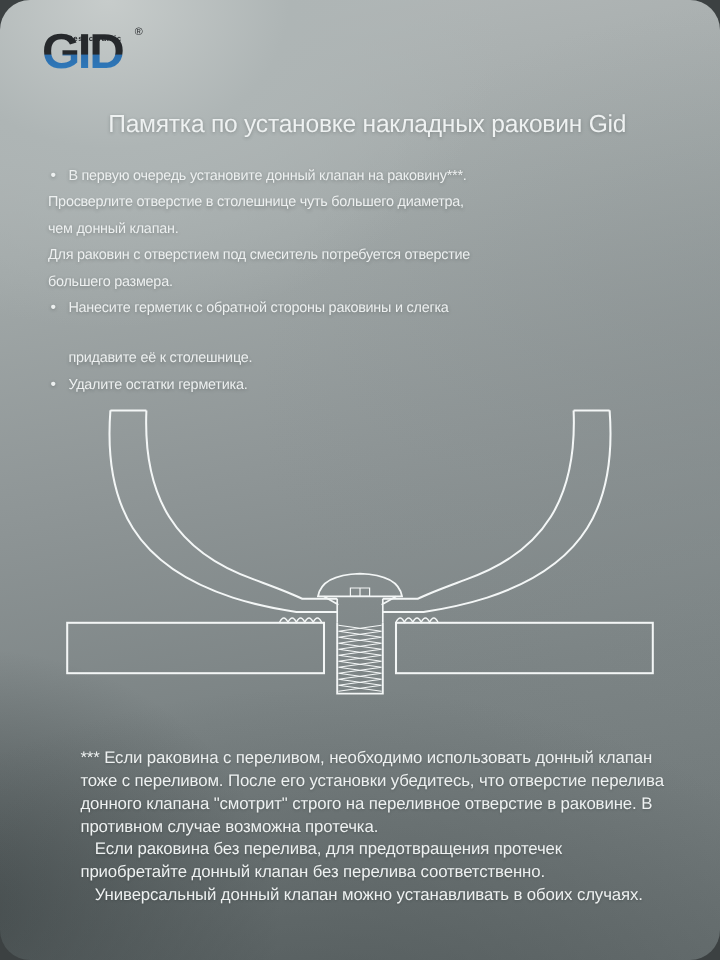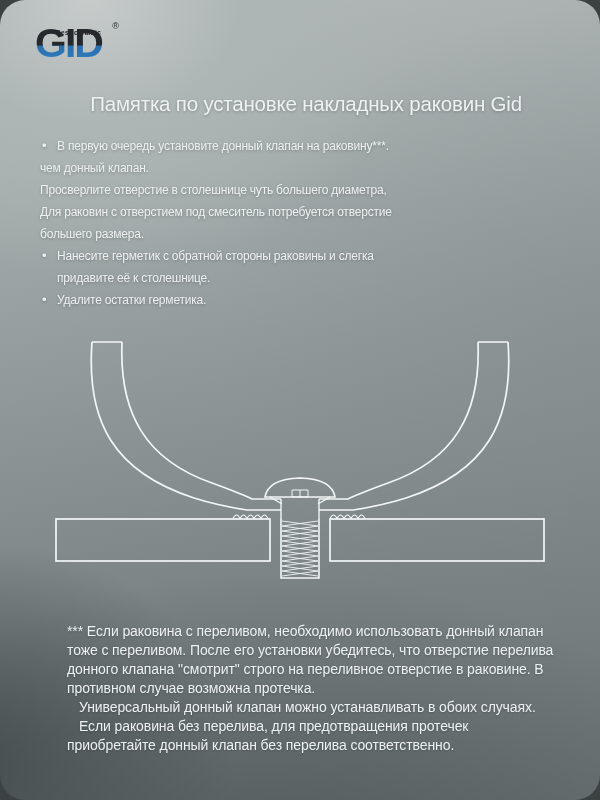--- a/index.html
+++ b/index.html
@@ -35,21 +35,21 @@
   .instructions{
     position:absolute;left:40px;top:135px;width:535px;
     font-size:12px;line-height:22px;letter-spacing:-.2px;
     text-shadow:0 1px 3px rgba(40,45,47,.30);white-space:nowrap;
   }
   .body-line{position:relative;}
   .body-line.has-bullet{padding-left:17px;}
   .body-line.has-bullet::before{
     content:attr(data-bullet);position:absolute;left:2px;top:0;font-size:13px;
   }
-  .body-line.indent{padding-left:17px;}
+  .body-line.indent{padding-left:17px;margin-top:20px;}
   
   .diagram{position:absolute;left:50px;top:332px;}
   .diagram path,.diagram rect{fill:none;stroke:#f3f6f6;}
   
   .footnote{
     position:absolute;left:67px;top:622px;width:488px;
     font-size:14px;line-height:19px;letter-spacing:-.1px;color:#eef1f1;
     text-shadow:0 1px 2px rgba(40,45,47,.30);
   }
   .footnote-par{margin:0;}
@@ -71,23 +71,23 @@
     <div class="logo-sub">Best ceramic</div>
     <div class="logo-reg">®</div>
   </div>
 
   <h1 class="title">Памятка по установке накладных раковин Gid</h1>
 
   <div class="instructions">
 
       <div class="body-line has-bullet" data-bullet="•">В первую очередь установите донный клапан на раковину***.</div>
 
+      <div class="body-line">Просверлите отверстие в столешнице чуть большего диаметра,</div>
+
       <div class="body-line">чем донный клапан.</div>
-
-      <div class="body-line">Просверлите отверстие в столешнице чуть большего диаметра,</div>
 
       <div class="body-line">Для раковин с отверстием под смеситель потребуется отверстие</div>
 
       <div class="body-line">большего размера.</div>
 
       <div class="body-line has-bullet" data-bullet="•">Нанесите герметик с обратной стороны раковины и слегка</div>
 
       <div class="body-line indent">придавите её к столешнице.</div>
 
       <div class="body-line has-bullet" data-bullet="•">Удалите остатки герметика.</div>
@@ -110,19 +110,19 @@
     <path stroke-width="1.1" d="M280 186.5 q3.5 -7 7 0 q3.5 -7 7 0 q3.5 -7 7 0 q3.5 -7 7 0 q3.5 -7 7 0"></path>
 
     <path stroke-width="1.6" d="M231 187 V246 H269 V187"></path>
     <path stroke-width="0.9" d="M232 189L268 194M232 194L268 189M232 194L268 199M232 199L268 194M232 199L268 204M232 204L268 199M232 204L268 209M232 209L268 204M232 209L268 214M232 214L268 209M232 214L268 219M232 219L268 214M232 219L268 224M232 224L268 219M232 224L268 229M232 229L268 224M232 229L268 234M232 234L268 229M232 234L268 239M232 239L268 234M232 239L268 244M232 244L268 239"></path>
   </svg>
 
   <div class="footnote">
 
       <p class="footnote-par">*** Если раковина с переливом, необходимо использовать донный клапан тоже с переливом. После его установки убедитесь, что отверстие перелива донного клапана "смотрит" строго на переливное отверстие в раковине. В противном случае возможна протечка.</p>
 
+      <p class="footnote-par indent">Если раковина без перелива, для предотвращения протечек приобретайте донный клапан без перелива соответственно.</p>
+
       <p class="footnote-par indent">Универсальный донный клапан можно устанавливать в обоих случаях.</p>
-
-      <p class="footnote-par indent">Если раковина без перелива, для предотвращения протечек приобретайте донный клапан без перелива соответственно.</p>
     </div>
 
 
 </div>
 
 </body></html>

